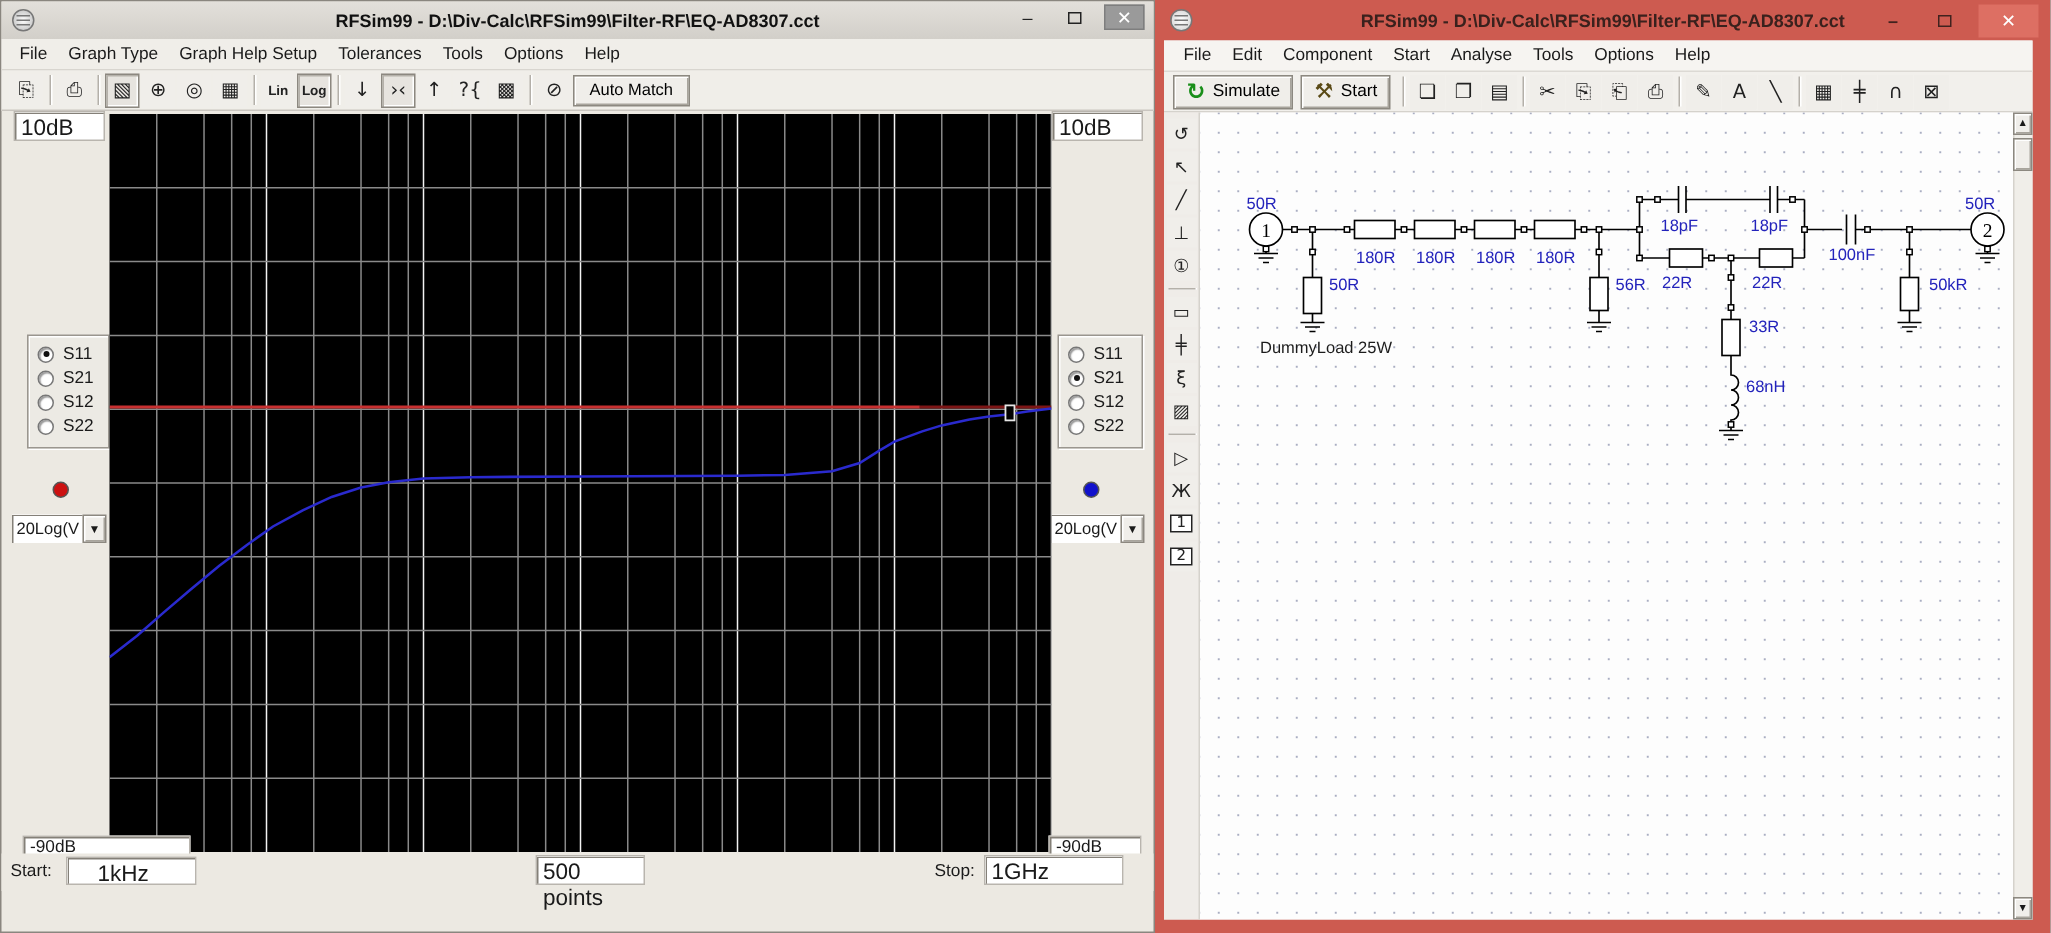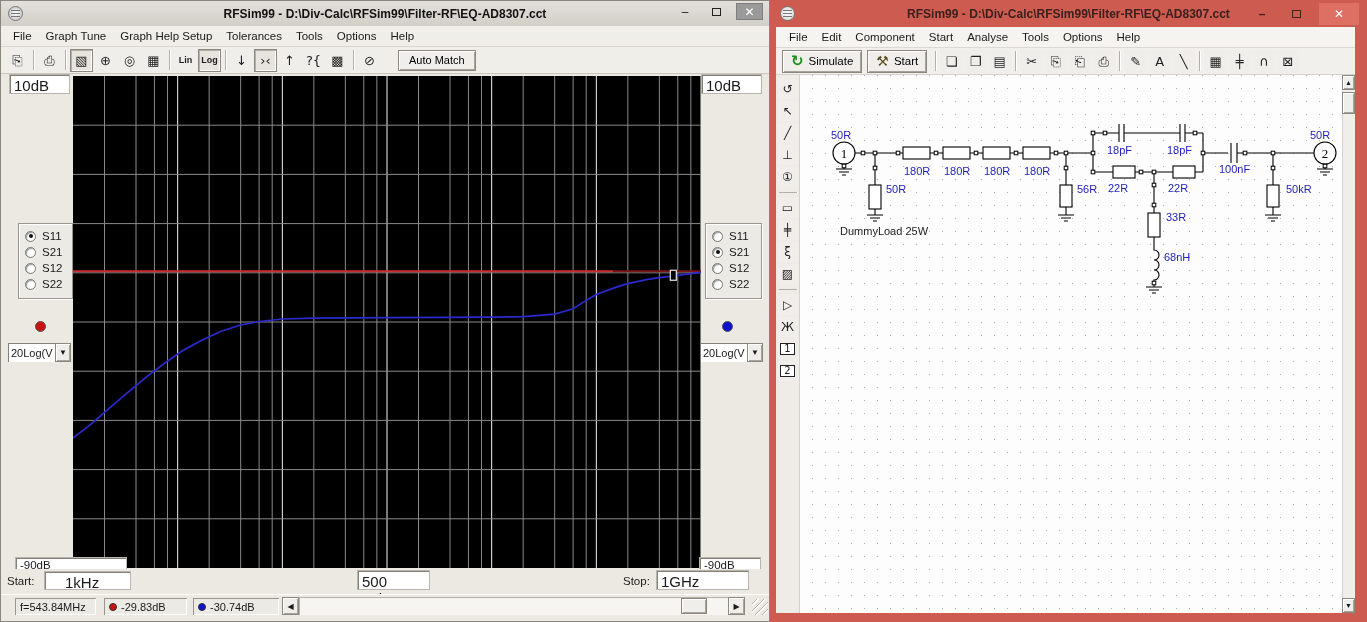--- a/index.html
+++ b/index.html
@@ -34,21 +34,21 @@
       border:1px solid #777;margin-left:7px;position:relative;z-index:2;}
   .appicon::after{content:"";position:absolute;left:2px;top:6px;width:9px;height:1px;background:#777;box-shadow:0 -3px 0 #777,0 3px 0 #777;}
   .winbtns{position:absolute;right:6px;top:2px;display:flex;gap:9px;align-items:center;z-index:2;}
   .wb{width:22px;height:17px;display:flex;align-items:center;justify-content:center;font-size:12px;color:#222;}
   .wb.close-gray{background:#9a9a9a;color:#fff;width:27px;border:1px solid #7e7e7e;}
   .maxglyph{width:9px;height:8px;border:1.5px solid currentColor;display:inline-block;}
   #lw .menubar{position:absolute;left:0;top:25px;width:100%;height:21px;background:#f0eee9;
       border-bottom:1px solid #d8d5cf;display:flex;align-items:center;padding-left:5px;font-size:11.5px;}
   #lw .toolbar{position:absolute;left:0;top:46px;width:100%;height:27px;background:#f0eee9;
       border-bottom:1px solid #c9c5bf;display:flex;align-items:center;padding-left:5px;gap:1px;}
-  #automatch{height:21px;margin-left:16px;padding:0 10px;font-size:11px;}
+  #automatch{height:21px;margin-left:0;padding:0 10px;font-size:11px;}
 
   .valbox{position:absolute;height:20px;padding:2px 4px;font-size:15px;}
   #lw-left-val{left:8px;top:73px;width:61px;}
   #lw-right-val{left:700px;top:73px;width:61px;}
   #lw-left-radios{position:absolute;left:17px;top:222px;width:55px;height:76px;padding-top:4px;}
   #lw-right-radios{position:absolute;left:704px;top:222px;width:57px;height:76px;padding-top:4px;}
   .mdot{position:absolute;width:11px;height:11px;border-radius:50%;border:1px solid #555;}
   #lw-red-dot{left:34px;top:320px;}
   #lw-blue-dot{left:721px;top:320px;}
   .ddown{position:absolute;height:19px;display:flex;align-items:center;}
@@ -130,21 +130,21 @@
       <div class="winbtns">
         <div class="wb">–</div>
         <div class="wb">
             <span class="maxglyph"></span>
           </div>
         <div class="wb close-gray">✕</div>
       </div>
     </div>
     <div class="menubar">
         <span class="mitem">File</span>
-        <span class="mitem">Graph Tune</span>
+        <span class="mitem">Graph Type</span>
         <span class="mitem">Graph Help Setup</span>
         <span class="mitem">Tolerances</span>
         <span class="mitem">Tools</span>
         <span class="mitem">Options</span>
         <span class="mitem">Help</span>
       </div>
     <div class="toolbar">
       <div style="display:flex;align-items:center;gap:1px;">
           <button class="tbtn">
             <span class="glyph">⎘</span>
@@ -299,40 +299,20 @@
     <div class="clipbox sunken" id="clip-right">-90dB</div>
 
     <div class="rangebar">
       <span class="lab" style="left:6px;">Start:</span>
       <span class="valbox sunken" id="start-input" style="height:19px;padding-left:20px;">1kHz</span>
       <span class="valbox sunken" id="points-input" style="height:20px;">500 points</span>
       <span class="lab" style="left:622px;">Stop:</span>
       <span class="valbox sunken" id="stop-input" style="height:20px;">1GHz</span>
     </div>
 
-    <div class="statusbar">
-      <div class="stbox" style="left:14px;width:81px;">
-        <span>f=543.84MHz</span>
-      </div>
-      <div class="stbox" style="left:103px;width:83px;">
-        <span class="stdot" style="background: rgb(204, 17, 17);"></span>
-        <span>-29.83dB</span>
-      </div>
-      <div class="stbox" style="left:192px;width:86px;">
-        <span class="stdot" style="background: rgb(17, 17, 204);"></span>
-        <span>-30.74dB</span>
-      </div>
-      <div id="hscroll">
-        <div id="hs-left" class="raised">◀</div>
-        <div id="hs-track"></div>
-        <div id="hs-thumb" class="raised"></div>
-        <div id="hs-right" class="raised">▶</div>
-      </div>
-      <div id="grip"></div>
-    </div>
   </div>
 
   <div id="rw">
     <div class="titlebar">
       <div class="title">RFSim99 - D:\Div-Calc\RFSim99\Filter-RF\EQ-AD8307.cct</div>
       <div class="appicon"></div>
       <div class="winbtns">
         <div class="wb">–</div>
         <div class="wb">
             <span class="maxglyph"></span>

